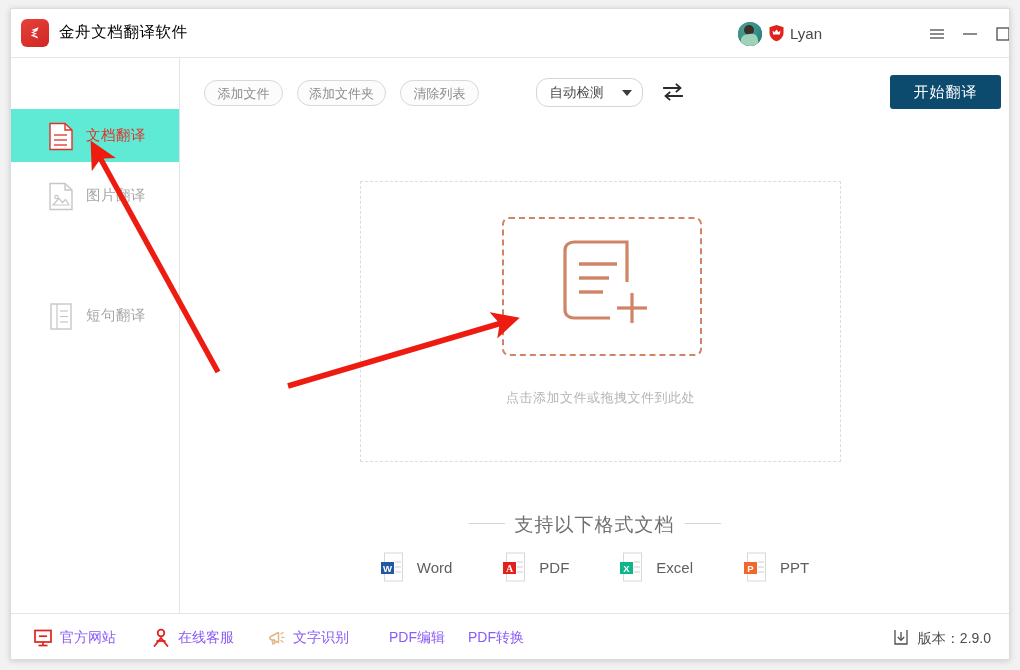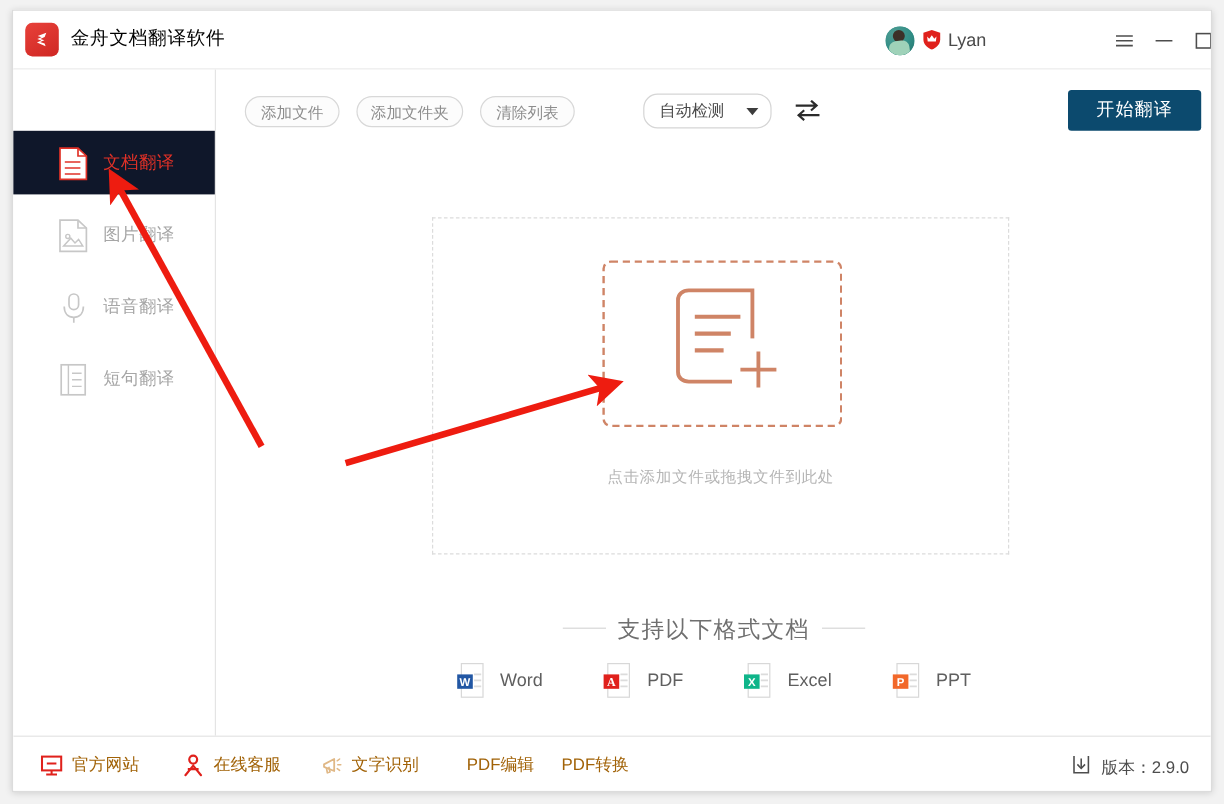--- a/index.html
+++ b/index.html
@@ -117,21 +117,21 @@
   .nav-item {
     position: absolute;
     left: 0;
     width: 168px;
     height: 53px;
     display: flex;
     align-items: center;
     cursor: pointer;
     box-sizing: border-box;
   }
-  .nav-item.active { background: #0f172a; text-decoration: underline; }
+  .nav-item.active { background: #5eead4; text-decoration: underline; }
   .nav-ico {
     position: absolute;
     left: 37px;
     top: 13px;
     width: 26px;
     height: 29px;
   }
   .nav-label {
     position: absolute;
     left: 75px;
@@ -324,21 +324,21 @@
   .foot-item {
     position: absolute;
     top: 13px;
     height: 22px;
     display: flex;
     align-items: center;
     cursor: pointer;
     white-space: nowrap;
   }
   .foot-item .ficon { width: 20px; height: 20px; margin-right: 7px; position: relative; }
-  .foot-item .flabel { font-size: 14px; color: #a16207; }
+  .foot-item .flabel { font-size: 14px; color: #8b5cf6; }
   .f1 { left: 22px; }
   .f2 { left: 140px; }
   .f3 { left: 255px; }
   .f4 { left: 378px; }
   .f5 { left: 457px; }
   .version {
     position: absolute;
     right: 18px;
     top: 13px;
     display: flex;
@@ -428,30 +428,20 @@
           <svg width="26" height="29" viewBox="0 0 26 29">
             <path d="M2 1.5 H17 L24 8 V27.5 H2 Z" fill="#ffffff" stroke="#c7c7c7" stroke-width="1.4"></path>
             <path d="M17 1.5 V8 H24" fill="none" stroke="#c7c7c7" stroke-width="1.4"></path>
             <circle cx="8.5" cy="15" r="1.7" fill="none" stroke="#c7c7c7" stroke-width="1.2"></circle>
             <path d="M5 23 L11 16.5 L14.5 20.5 L17.5 17.5 L21 23 Z" fill="none" stroke="#c7c7c7" stroke-width="1.2"></path>
           </svg>
         </span>
         <span class="nav-label">图片翻译</span>
       </div>
 
-      <div class="nav-item" style="top:171px;">
-        <span class="nav-ico">
-          <svg width="26" height="29" viewBox="0 0 26 29">
-            <rect x="9.5" y="3" width="8" height="13" rx="4" fill="none" stroke="#c7c7c7" stroke-width="1.4"></rect>
-            <path d="M5.5 13.5 C5.5 19.5 9 22.5 13.5 22.5 C18 22.5 21.5 19.5 21.5 13.5" fill="none" stroke="#c7c7c7" stroke-width="1.4"></path>
-            <line x1="13.5" y1="22.5" x2="13.5" y2="27" stroke="#c7c7c7" stroke-width="1.4"></line>
-          </svg>
-        </span>
-        <span class="nav-label">语音翻译</span>
-      </div>
 
       <div class="nav-item" style="top:231px;">
         <span class="nav-ico">
           <svg width="26" height="29" viewBox="0 0 26 29">
             <rect x="3" y="2" width="20" height="25" fill="none" stroke="#c7c7c7" stroke-width="1.4"></rect>
             <line x1="9" y1="2" x2="9" y2="27" stroke="#c7c7c7" stroke-width="1.2"></line>
             <g stroke="#c7c7c7" stroke-width="1.2">
               <line x1="12" y1="9" x2="20" y2="9"></line>
               <line x1="12" y1="14.5" x2="20" y2="14.5"></line>
               <line x1="12" y1="20" x2="20" y2="20"></line>

